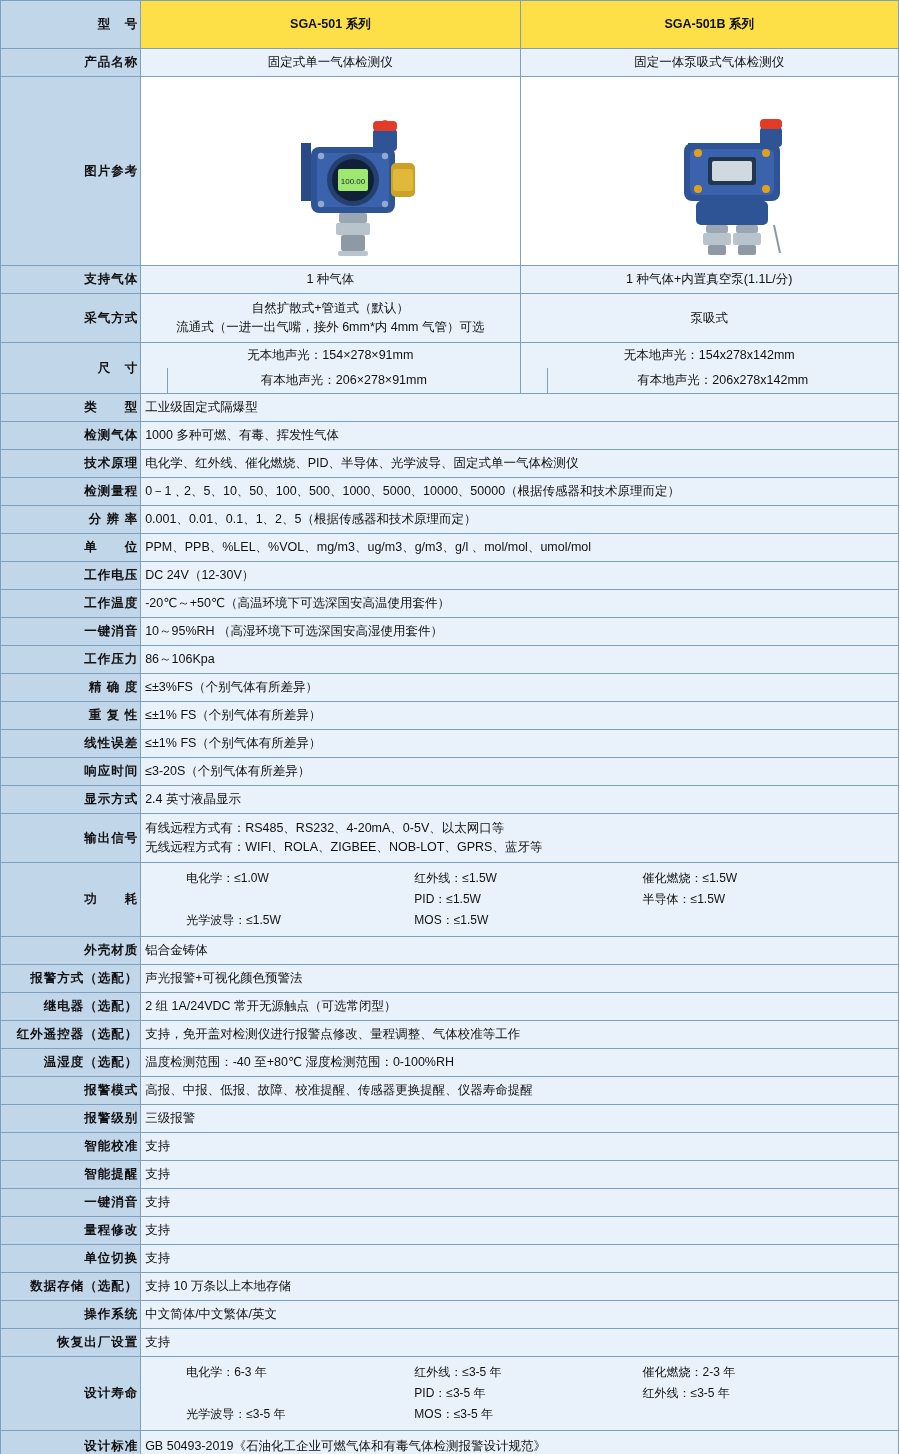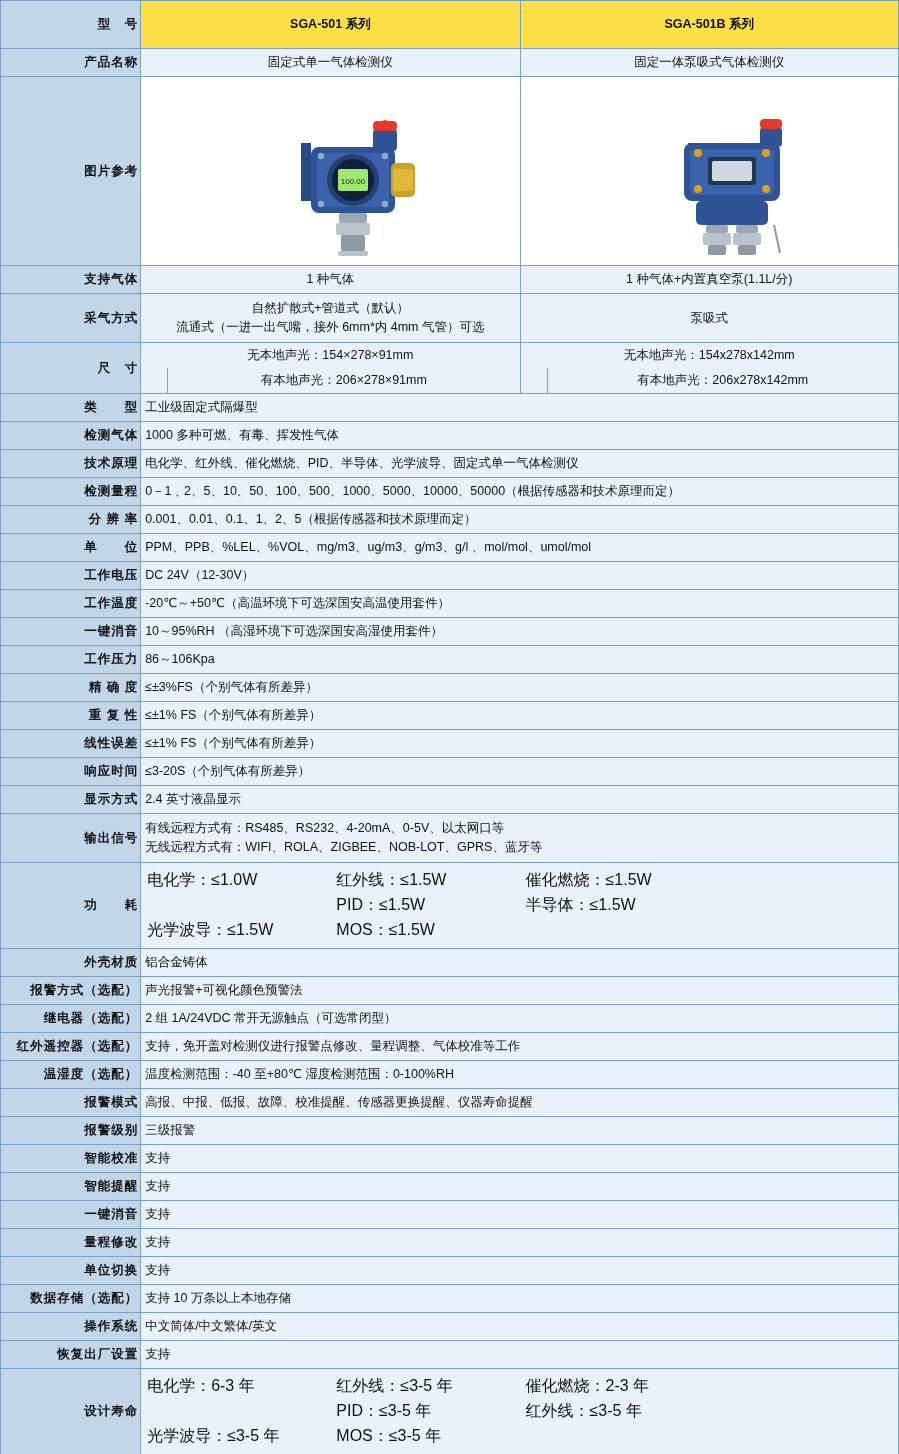--- a/index.html
+++ b/index.html
@@ -13,21 +13,21 @@
   }
   td.val{background:#e9f2fb;padding:5px 4px;}
   td.hdr{background:#fde047;text-align:center;font-weight:bold;font-size:13.5px;padding:15px 2px;}
   td.ctr{text-align:center;}
   .halfline{display:block;padding:1px 0;}
   .imgcell{background:#ffffff;text-align:center;padding:6px 0;height:176px;}
   .pairrow{display:flex;flex-direction:column;}
   .pairrow .c{flex:1;text-align:center;padding:4px 2px;}
   .pairrow .c.bd{border-left:1px solid #7f9fbf;margin-left:26px;}
   .powrow{display:flex;flex-wrap:wrap;}
-  .powrow .pc{width:25%;padding:2px 0 2px 2px;font-size:16px;}
+  .powrow .pc{width:25%;padding:2px 0 2px 2px;font-size:12px;margin-left:39px;}
   .std-line{display:block;padding:2px 0;}
   svg{display:block;margin:0 auto;}
 </style>
 </head>
 <body>
 
 <div id="sheet">
 <table class="spec">
 
   <colgroup>

